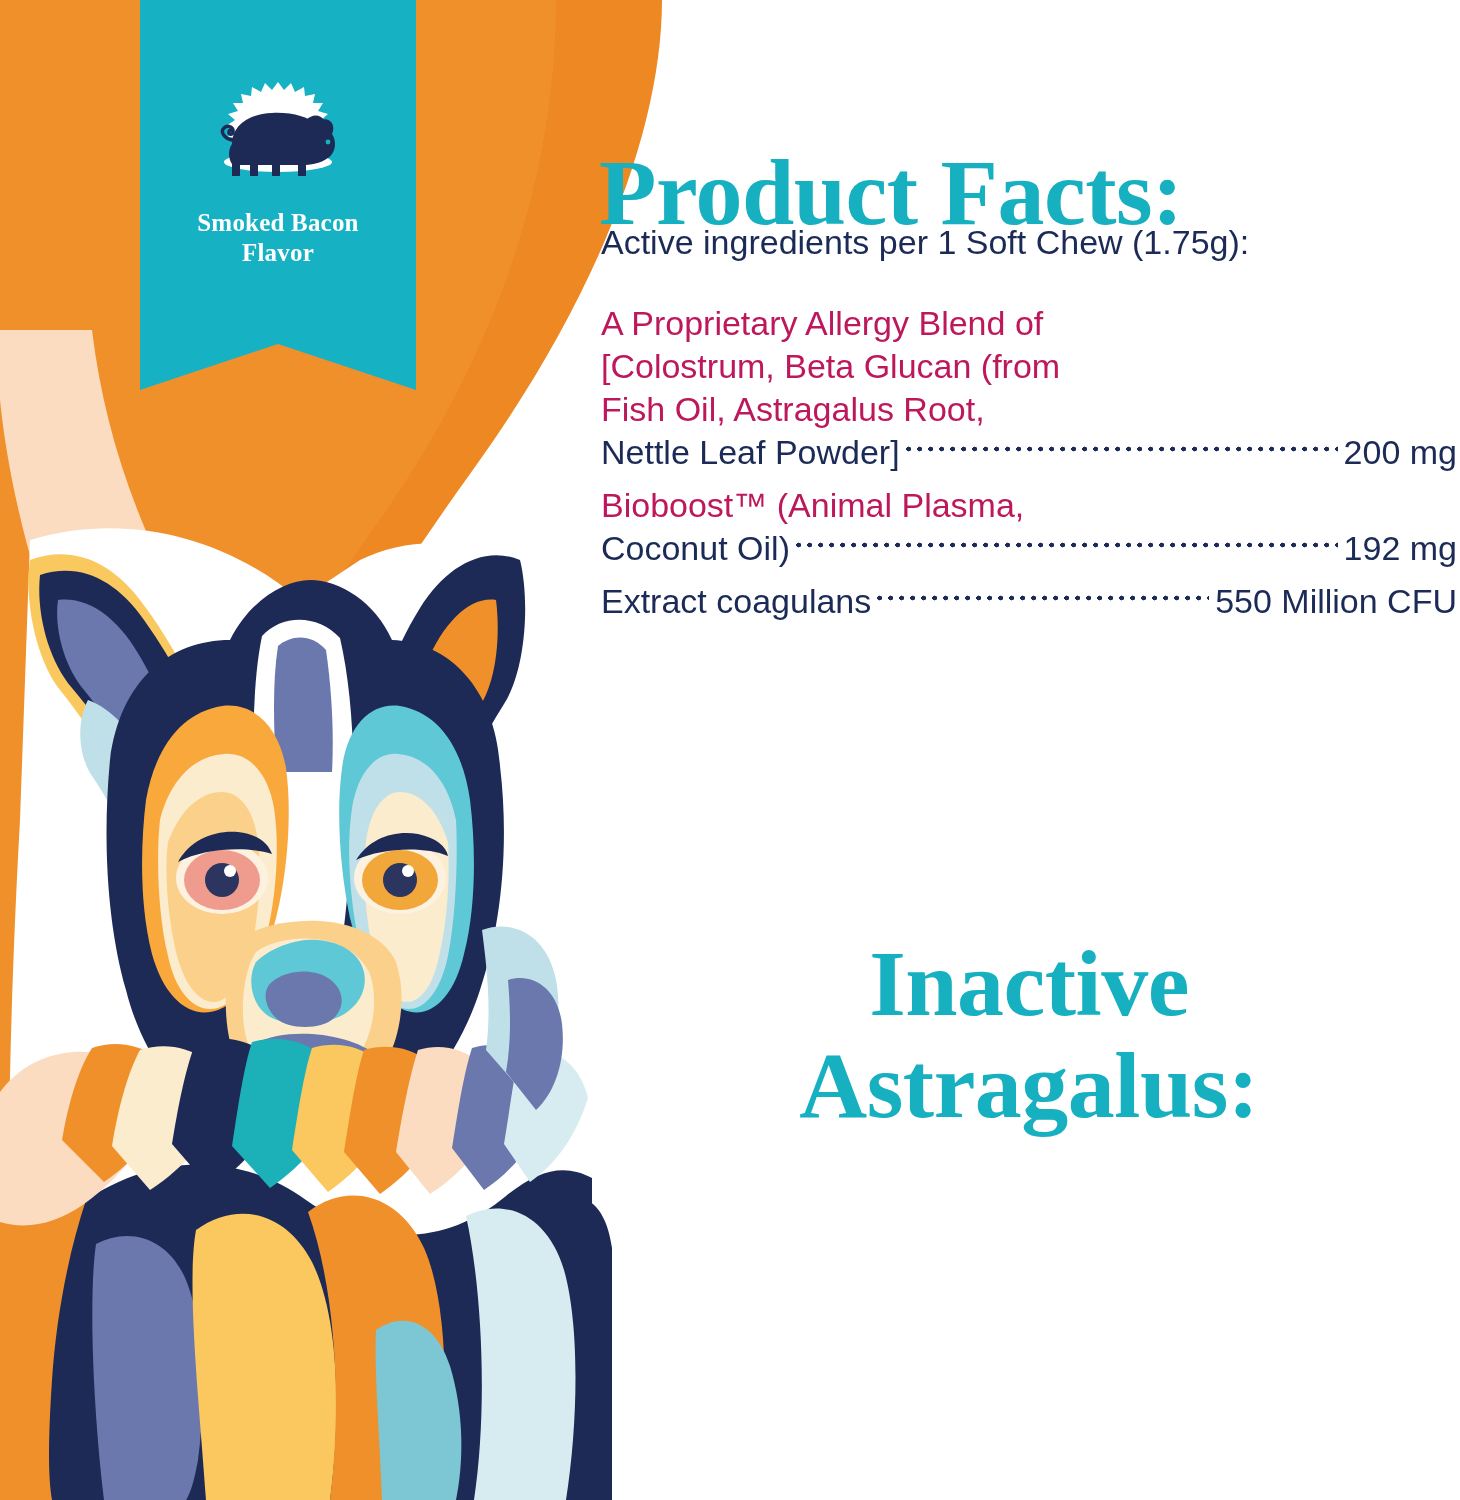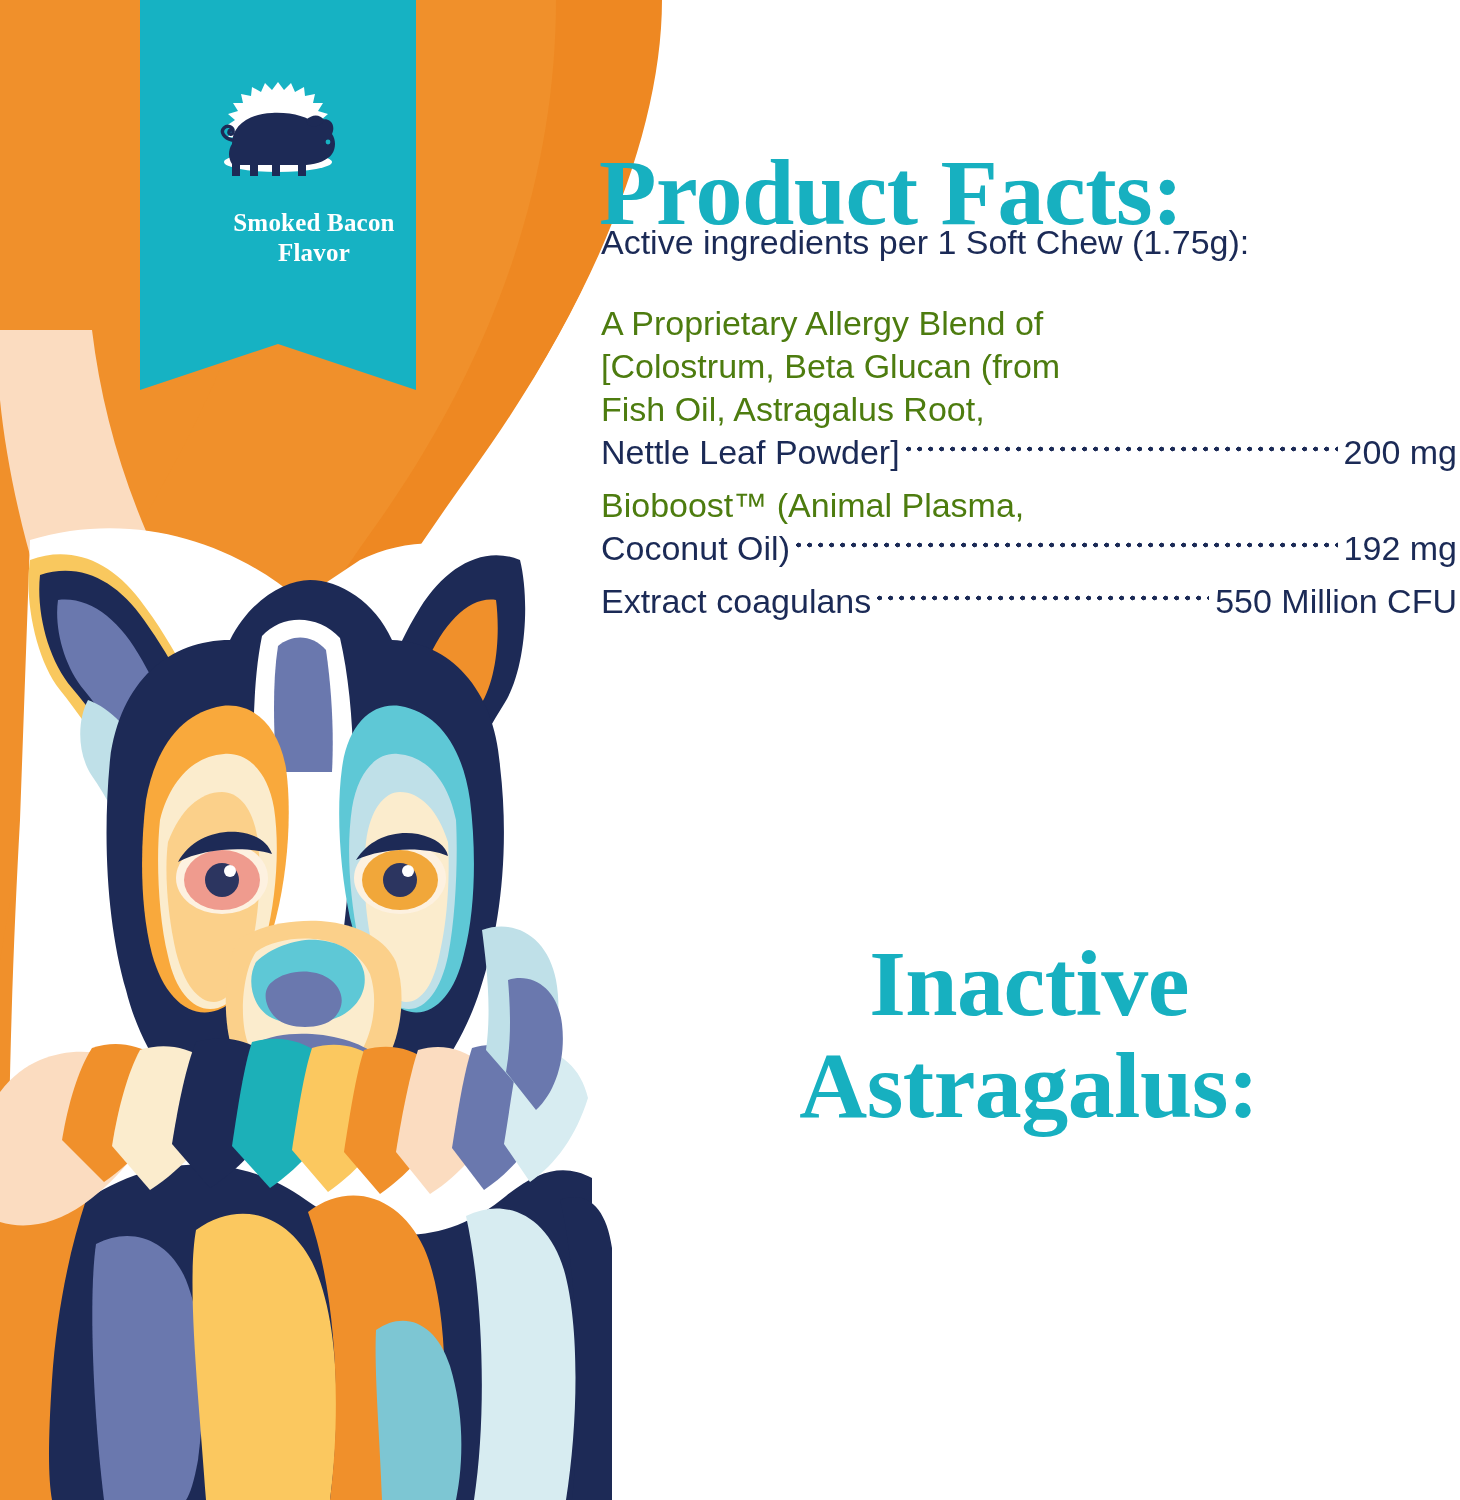--- a/index.html
+++ b/index.html
@@ -8,38 +8,38 @@
 
   
   #art{position:absolute;left:0;top:0;width:1460px;height:1500px;}
 
   
   #banner{position:absolute;left:140px;top:0;width:276px;height:390px;}
   .banner-inner{position:absolute;inset:0;}
   .badge-wrap{position:absolute;left:0;top:72px;width:276px;height:130px;}
   .flavor-text{position:absolute;left:0;top:208px;width:276px;text-align:center;
     color:#ffffff;font-family:"Liberation Serif",serif;font-weight:700;
-    font-size:25px;line-height:1.18;letter-spacing:.2px;margin-left:36px;}
+    font-size:25px;line-height:1.18;letter-spacing:.2px;}
 
   
   #col{position:absolute;left:597px;top:0;width:863px;height:1500px;}
 
   .h-title{color:#17b0c0;font-family:"Liberation Serif",serif;font-weight:700;
     letter-spacing:-0.5px;}
   #title-product{position:absolute;left:2px;top:82px;width:860px;font-size:94px;
     line-height:1.0;text-align:left;white-space:nowrap;}
   #title-inactive{position:absolute;left:2px;top:855px;width:860px;font-size:94px;
     line-height:1.08;text-align:center;}
 
   .body-txt{color:#1b2a56;font-family:"Liberation Sans",sans-serif;font-weight:400;}
   #serving{position:absolute;left:4px;top:222px;font-size:34px;line-height:1.2;white-space:nowrap;}
 
   #actives{position:absolute;left:4px;top:302px;width:856px;}
   .ing{position:relative;}
-  .ing .ln{display:block;font-size:34px;line-height:43px;color:#4d7c0f;white-space:nowrap;}
+  .ing .ln{display:block;font-size:34px;line-height:43px;color:#be185d;white-space:nowrap;}
   .leaderline{display:flex;align-items:flex-end;width:100%;}
   .leaderline .nm{font-size:34px;line-height:43px;color:#1b2a56;white-space:nowrap;flex:0 0 auto;}
   .leaderline .dots{flex:1 1 auto;height:26px;margin:0 6px;
      background-image:radial-gradient(circle at 2.6px 50%, #1b2a56 2.3px, transparent 2.6px);
      background-size:11px 100%;background-repeat:repeat-x;background-position:left bottom;
      position:relative;top:-12px;}
   .leaderline .amt{font-size:34px;line-height:43px;color:#1b2a56;white-space:nowrap;flex:0 0 auto;}
   .gap-s{height:10px;}
 
   #inactive-body{position:absolute;left:4px;top:1140px;width:830px;font-size:34px;

